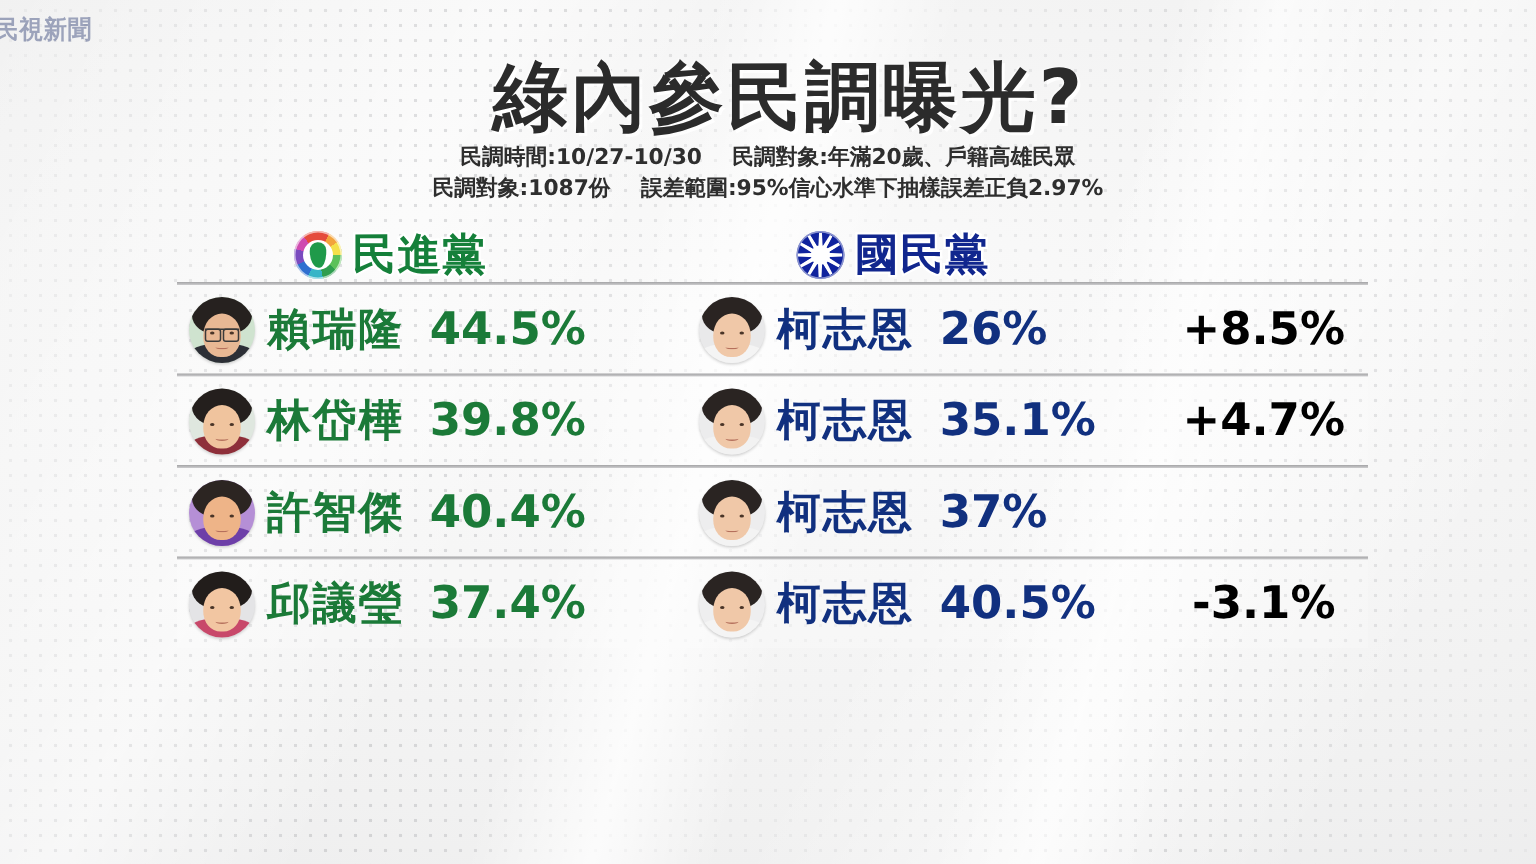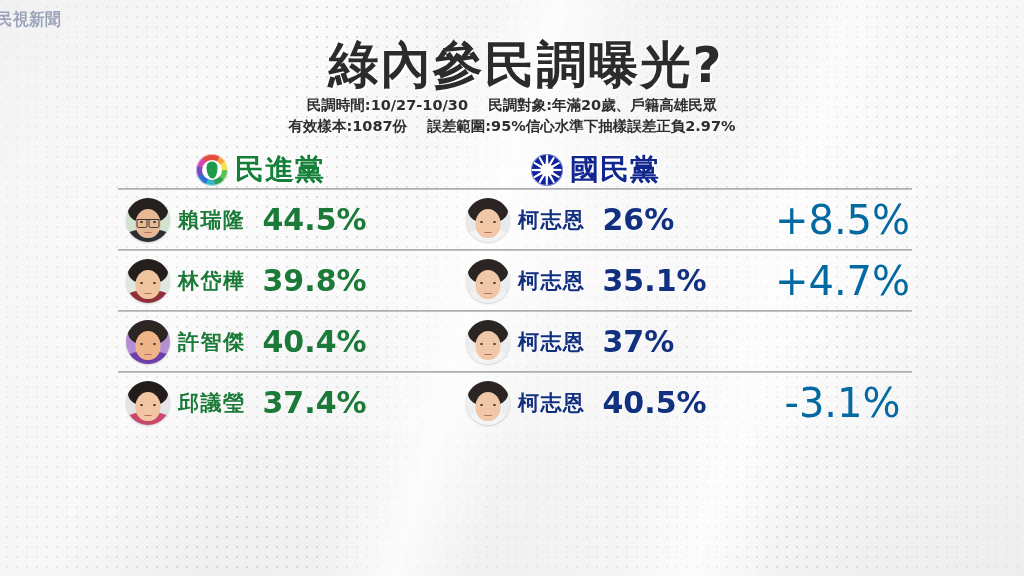--- a/index.html
+++ b/index.html
@@ -149,49 +149,49 @@
   }
   .avatar .glasses::before { left:0; }
   .avatar .glasses::after { right:0; }
   .avatar .eye { position:absolute; top:23px; width:3px; height:2px; background:#4a3528; border-radius:50%; z-index:3; }
   .avatar .eye.l { left:14px; } .avatar .eye.r { right:14px; }
   .avatar .mouth { position:absolute; left:50%; top:32px; transform:translateX(-50%);
                    width:9px; height:3px; border-bottom:1.6px solid #b5705c; border-radius:0 0 60% 60%; z-index:3; }
 
   .name {
     font-family:"DejaVu Sans", sans-serif;
-    font-weight:bold; font-size:21px; letter-spacing:1.5px;
+    font-weight:bold; font-size:29px; letter-spacing:1.5px;
     white-space:nowrap;
   }
   .pct {
     font-family:"DejaVu Sans", sans-serif;
     font-weight:bold; font-size:30px; letter-spacing:0px;
     margin-left:9px;
   }
   .green { color:#1b7a38; }
   .navy  { color:#11307f; }
   .diff {
     font-family:"DejaVu Sans", sans-serif;
-    font-weight:normal; font-size:40px; color:#0369a1;
+    font-weight:bold; font-size:30px; color:#000000;
   }
 </style>
 </head>
 <body>
 
 <div id="bg"></div>
 <div id="dots"></div>
 <div id="sheen"></div>
 
 <div id="watermark">民視新聞</div>
 
 <div id="title">綠內參民調曝光?</div>
 
 <div id="subtitle">
   <div class="ln">民調時間:10/27-10/30    民調對象:年滿20歲、戶籍高雄民眾</div>
-  <div class="ln">有效樣本:1087份    誤差範圍:95%信心水準下抽樣誤差正負2.97%</div>
+  <div class="ln">民調對象:1087份    誤差範圍:95%信心水準下抽樣誤差正負2.97%</div>
 </div>
 
 <div id="party-row">
 
   <div class="party" style="left:531px;">
     <span class="party-logo logo-kmt">
       <span class="ray" style="transform:rotate(0deg)"></span>
       <span class="ray" style="transform:rotate(30deg)"></span>
       <span class="ray" style="transform:rotate(60deg)"></span>
       <span class="ray" style="transform:rotate(90deg)"></span>

